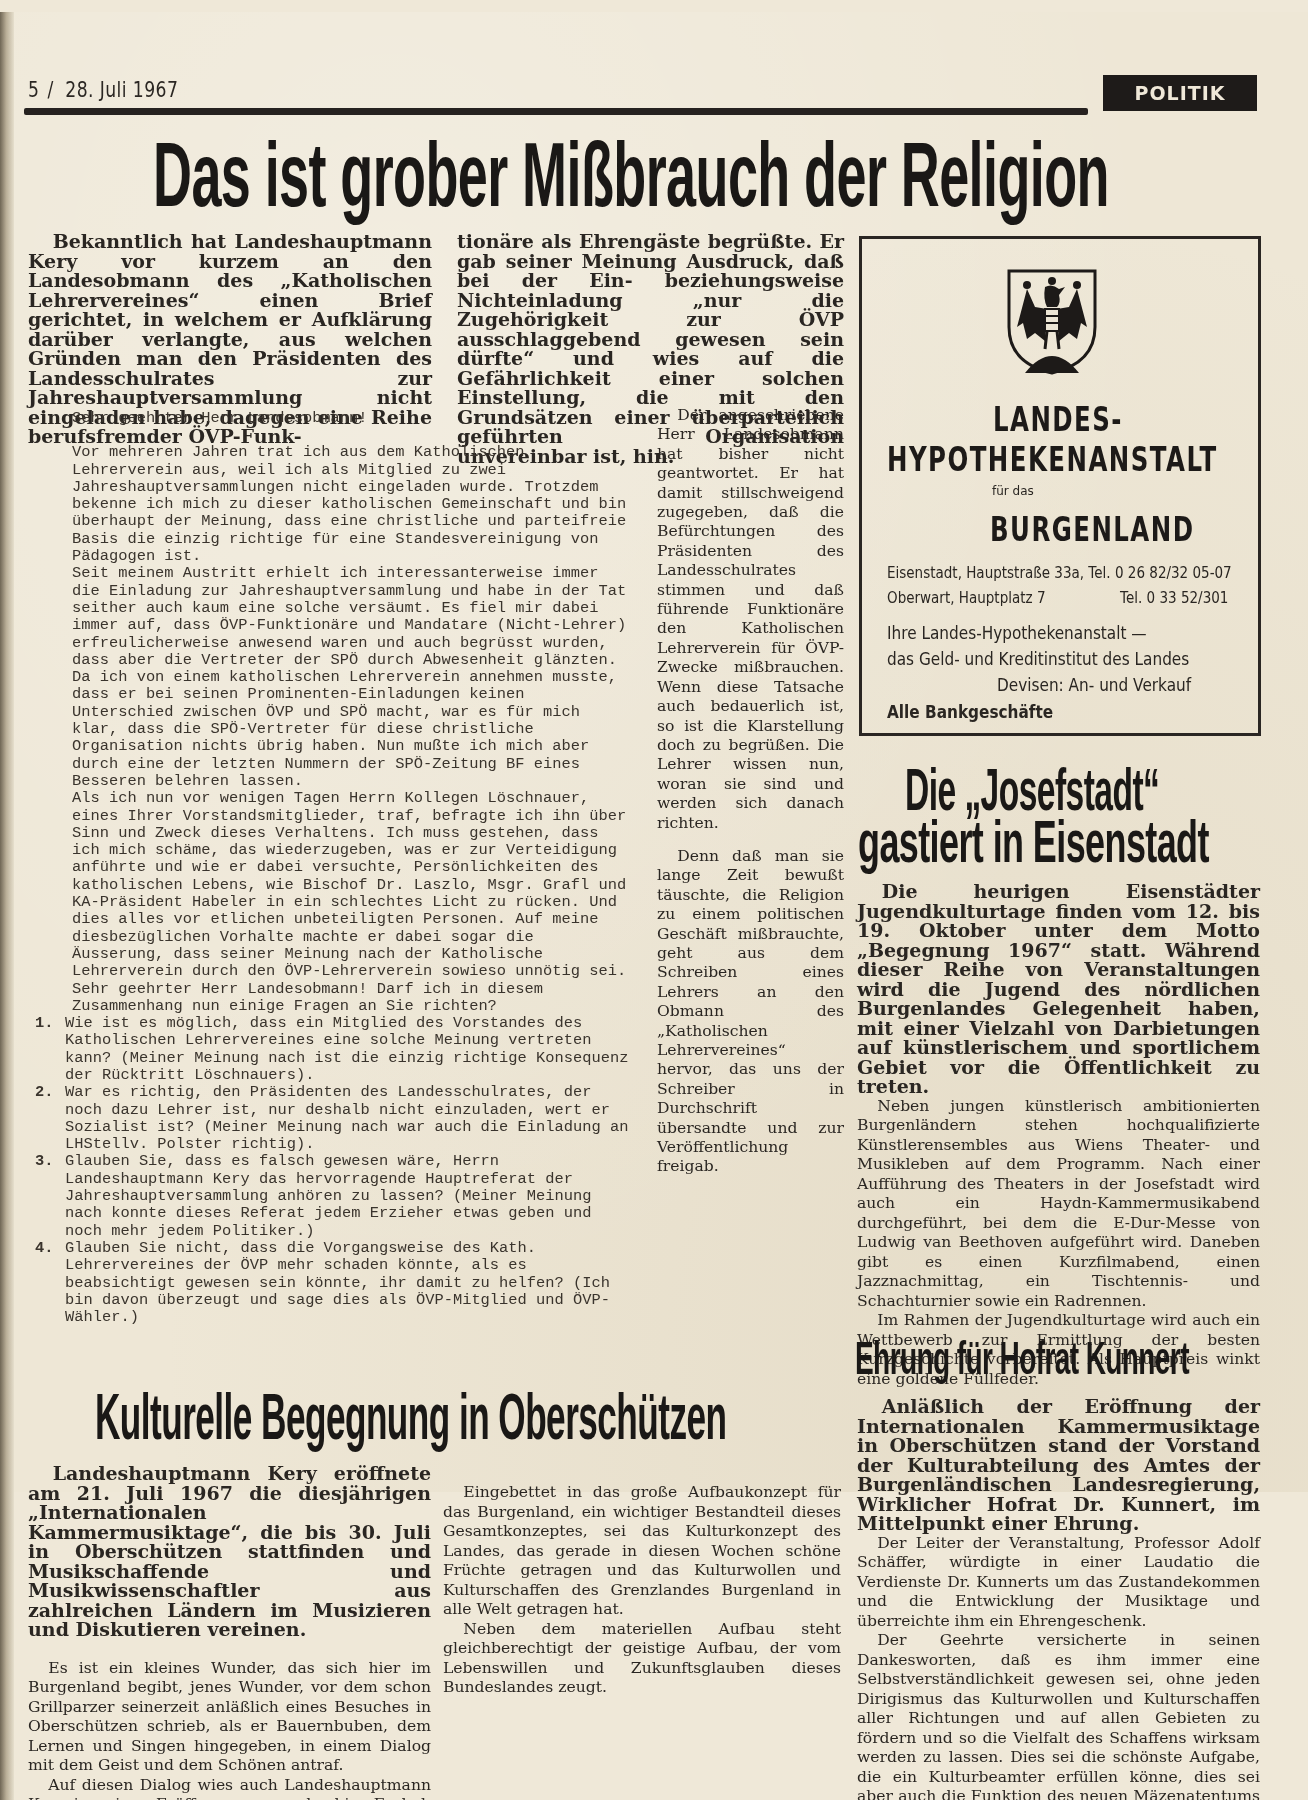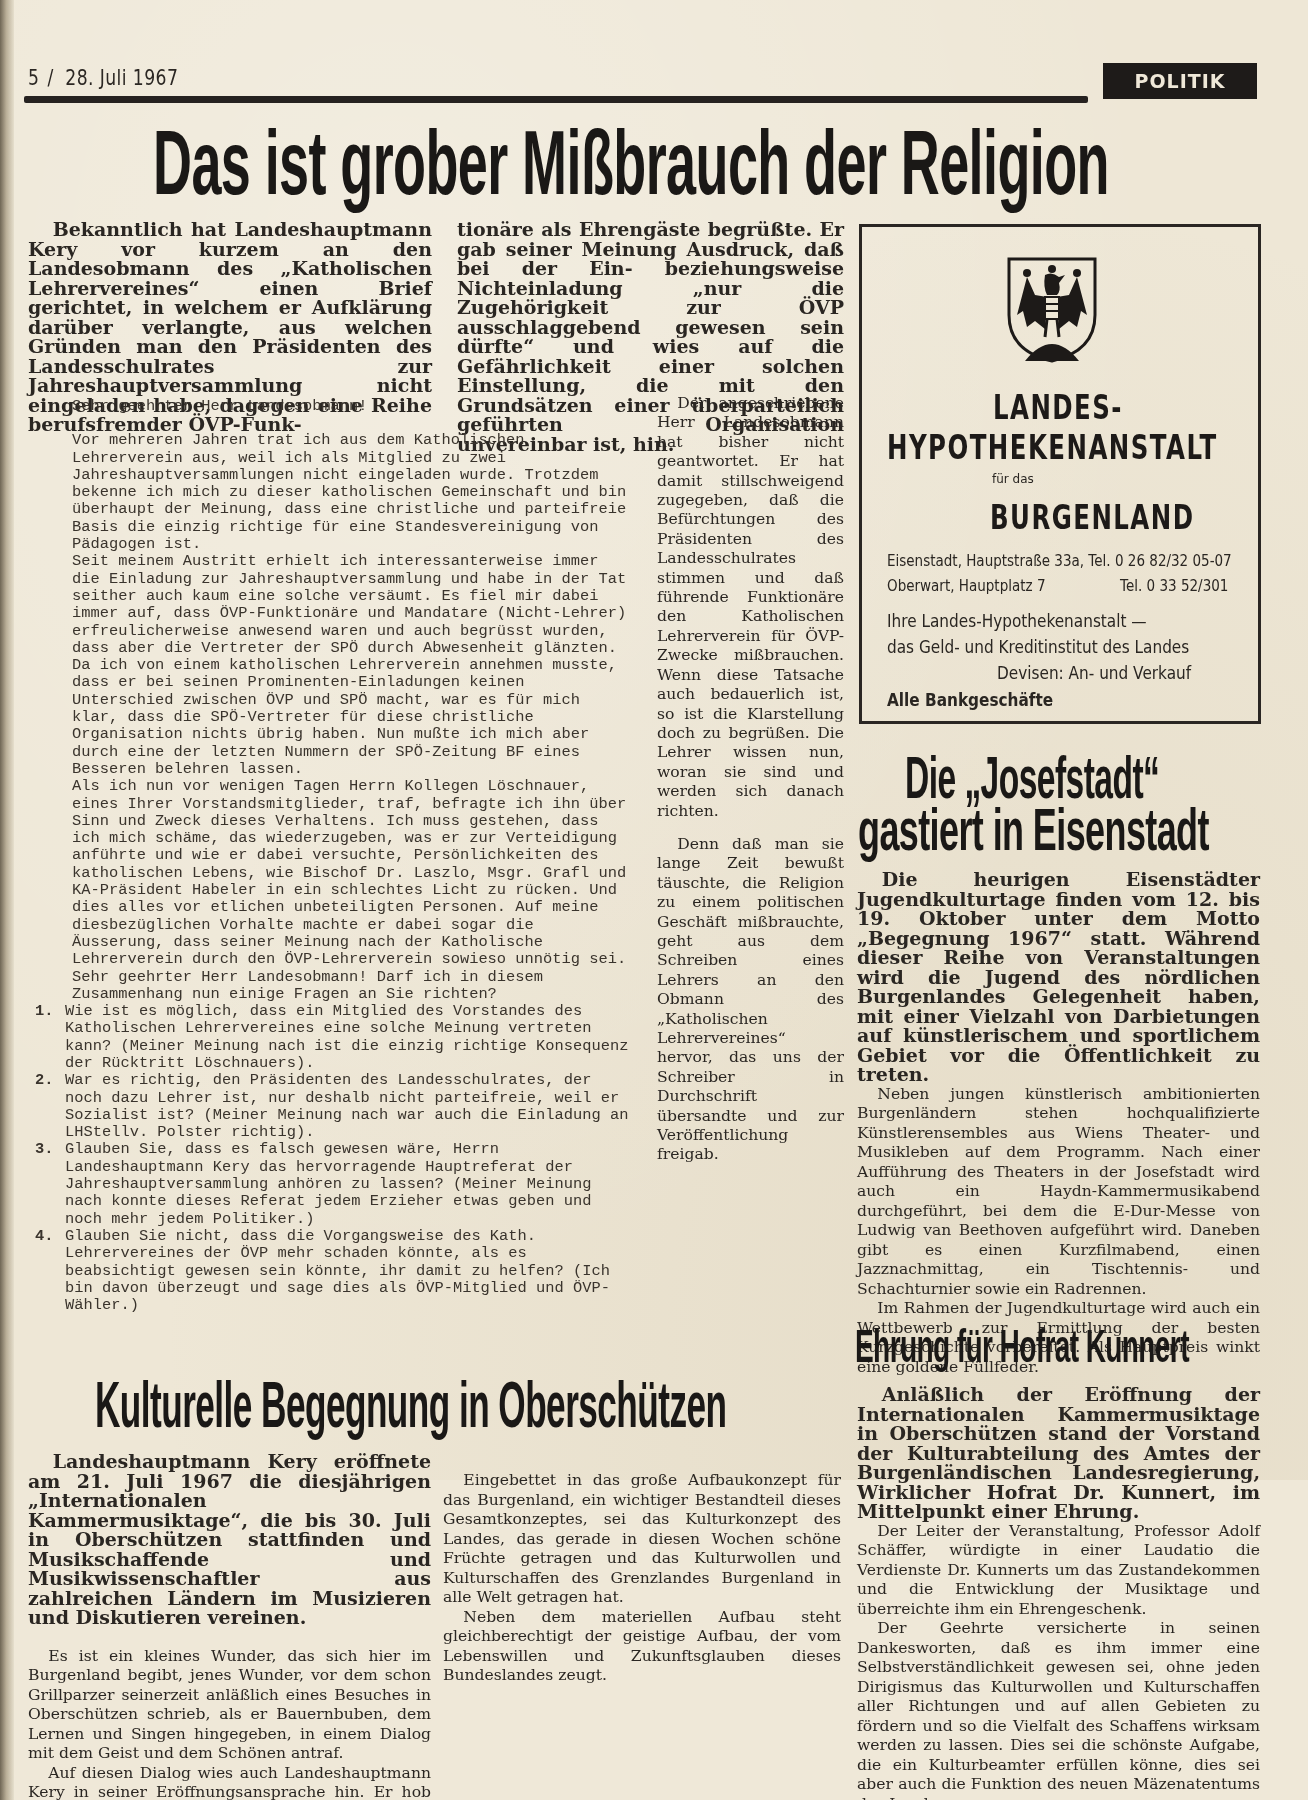--- a/index.html
+++ b/index.html
@@ -3,21 +3,21 @@
   <meta charset="utf-8">
   <style>
     html, body { margin: 0; padding: 0; }
     body {
       width: 1308px; height: 1800px; overflow: hidden;
       background: #efe8d8;
       color: #2a2622;
       position: relative;
     }
     .page {
-      position: absolute; left: 0; top: 0; width: 1308px; height: 1480px;
+      position: absolute; left: 0; top: 12px; width: 1308px; height: 1480px;
       background:
         radial-gradient(ellipse at 30% 20%, rgba(255,255,255,0.25), rgba(0,0,0,0) 60%),
         radial-gradient(ellipse at 80% 90%, rgba(180,160,120,0.15), rgba(0,0,0,0) 60%),
         #eee7d6;
     }
     .spine { position:absolute; left:0; top:0; width:14px; height:1800px;
       background: linear-gradient(90deg, #6f6655 0%, #b9ae97 45%, #e6dfcd 100%); }
     .abs { position: absolute; }
 
     
@@ -105,21 +105,21 @@
     <p>Seit meinem Austritt erhielt ich interessanterweise immer die Einladung zur Jahreshauptversammlung und habe in der Tat seither auch kaum eine solche versäumt. Es fiel mir dabei immer auf, dass ÖVP-Funktionäre und Mandatare (Nicht-Lehrer) erfreulicherweise anwesend waren und auch begrüsst wurden, dass aber die Vertreter der SPÖ durch Abwesenheit glänzten. Da ich von einem katholischen Lehrerverein annehmen musste, dass er bei seinen Prominenten-Einladungen keinen Unterschied zwischen ÖVP und SPÖ macht, war es für mich klar, dass die SPÖ-Vertreter für diese christliche Organisation nichts übrig haben. Nun mußte ich mich aber durch eine der letzten Nummern der SPÖ-Zeitung BF eines Besseren belehren lassen.</p>
     <p>Als ich nun vor wenigen Tagen Herrn Kollegen Löschnauer, eines Ihrer Vorstandsmitglieder, traf, befragte ich ihn über Sinn und Zweck dieses Verhaltens. Ich muss gestehen, dass ich mich schäme, das wiederzugeben, was er zur Verteidigung anführte und wie er dabei versuchte, Persönlichkeiten des katholischen Lebens, wie Bischof Dr. Laszlo, Msgr. Grafl und KA-Präsident Habeler in ein schlechtes Licht zu rücken. Und dies alles vor etlichen unbeteiligten Personen. Auf meine diesbezüglichen Vorhalte machte er dabei sogar die Äusserung, dass seiner Meinung nach der Katholische Lehrerverein durch den ÖVP-Lehrerverein sowieso unnötig sei.</p>
     <p>Sehr geehrter Herr Landesobmann! Darf ich in diesem Zusammenhang nun einige Fragen an Sie richten?</p>
     <ol>
       <li>
           <span class="num">1.</span>
           <span class="txt">Wie ist es möglich, dass ein Mitglied des Vorstandes des Katholischen Lehrervereines eine solche Meinung vertreten kann? (Meiner Meinung nach ist die einzig richtige Konsequenz der Rücktritt Löschnauers).</span>
         </li>
       <li>
           <span class="num">2.</span>
-          <span class="txt">War es richtig, den Präsidenten des Landesschulrates, der noch dazu Lehrer ist, nur deshalb nicht parteifreie, weil er Sozialist ist? (Meiner Meinung nach war auch die Einladung an LHStellv. Polster richtig).</span>
+          <span class="txt">War es richtig, den Präsidenten des Landesschulrates, der noch dazu Lehrer ist, nur deshalb nicht einzuladen, wert er Sozialist ist? (Meiner Meinung nach war auch die Einladung an LHStellv. Polster richtig).</span>
         </li>
       <li>
           <span class="num">3.</span>
           <span class="txt">Glauben Sie, dass es falsch gewesen wäre, Herrn Landeshauptmann Kery das hervorragende Hauptreferat der Jahreshauptversammlung anhören zu lassen? (Meiner Meinung nach konnte dieses Referat jedem Erzieher etwas geben und noch mehr jedem Politiker.)</span>
         </li>
       <li>
           <span class="num">4.</span>
           <span class="txt">Glauben Sie nicht, dass die Vorgangsweise des Kath. Lehrervereines der ÖVP mehr schaden könnte, als es beabsichtigt gewesen sein könnte, ihr damit zu helfen? (Ich bin davon überzeugt und sage dies als ÖVP-Mitglied und ÖVP-Wähler.)</span>
         </li>
     </ol>

